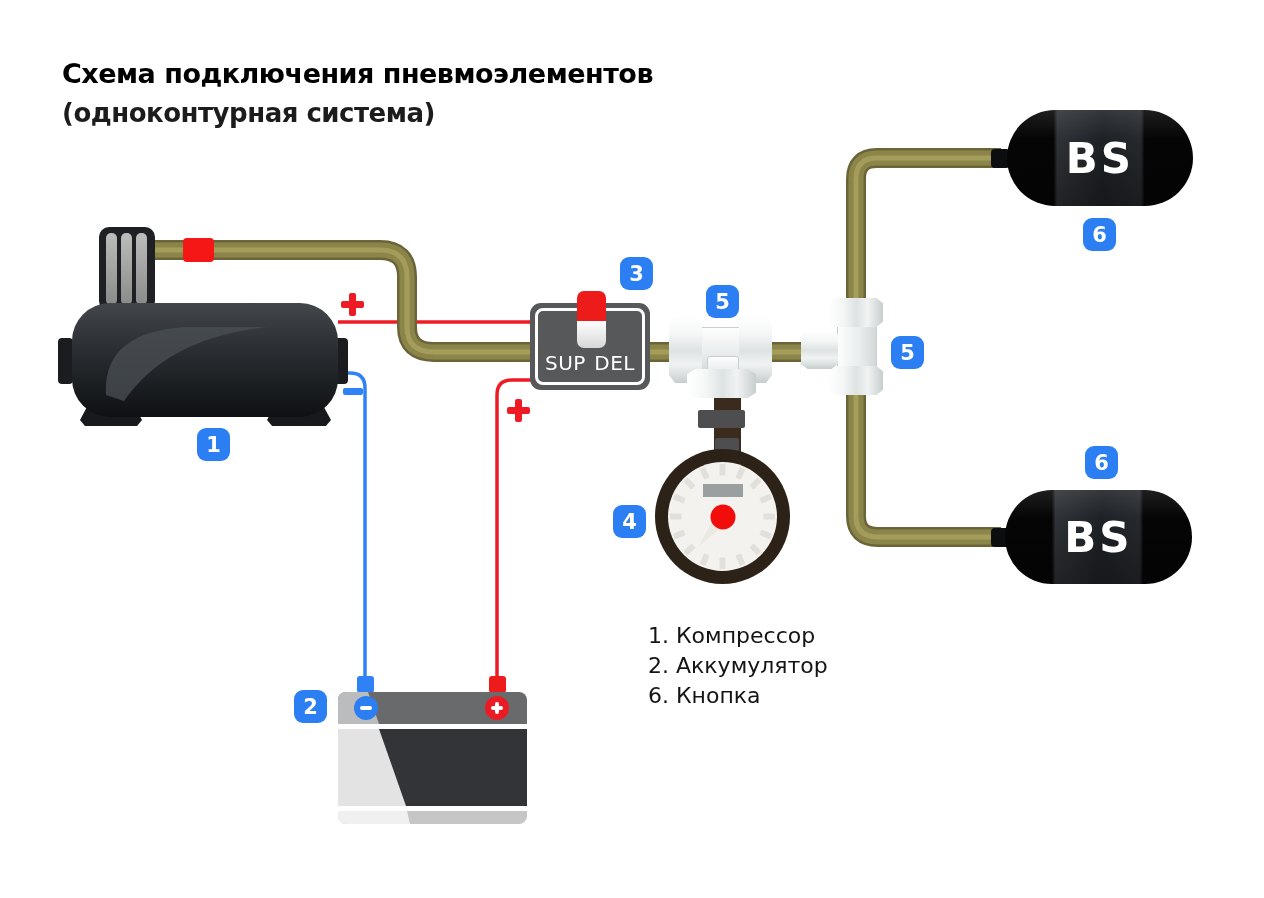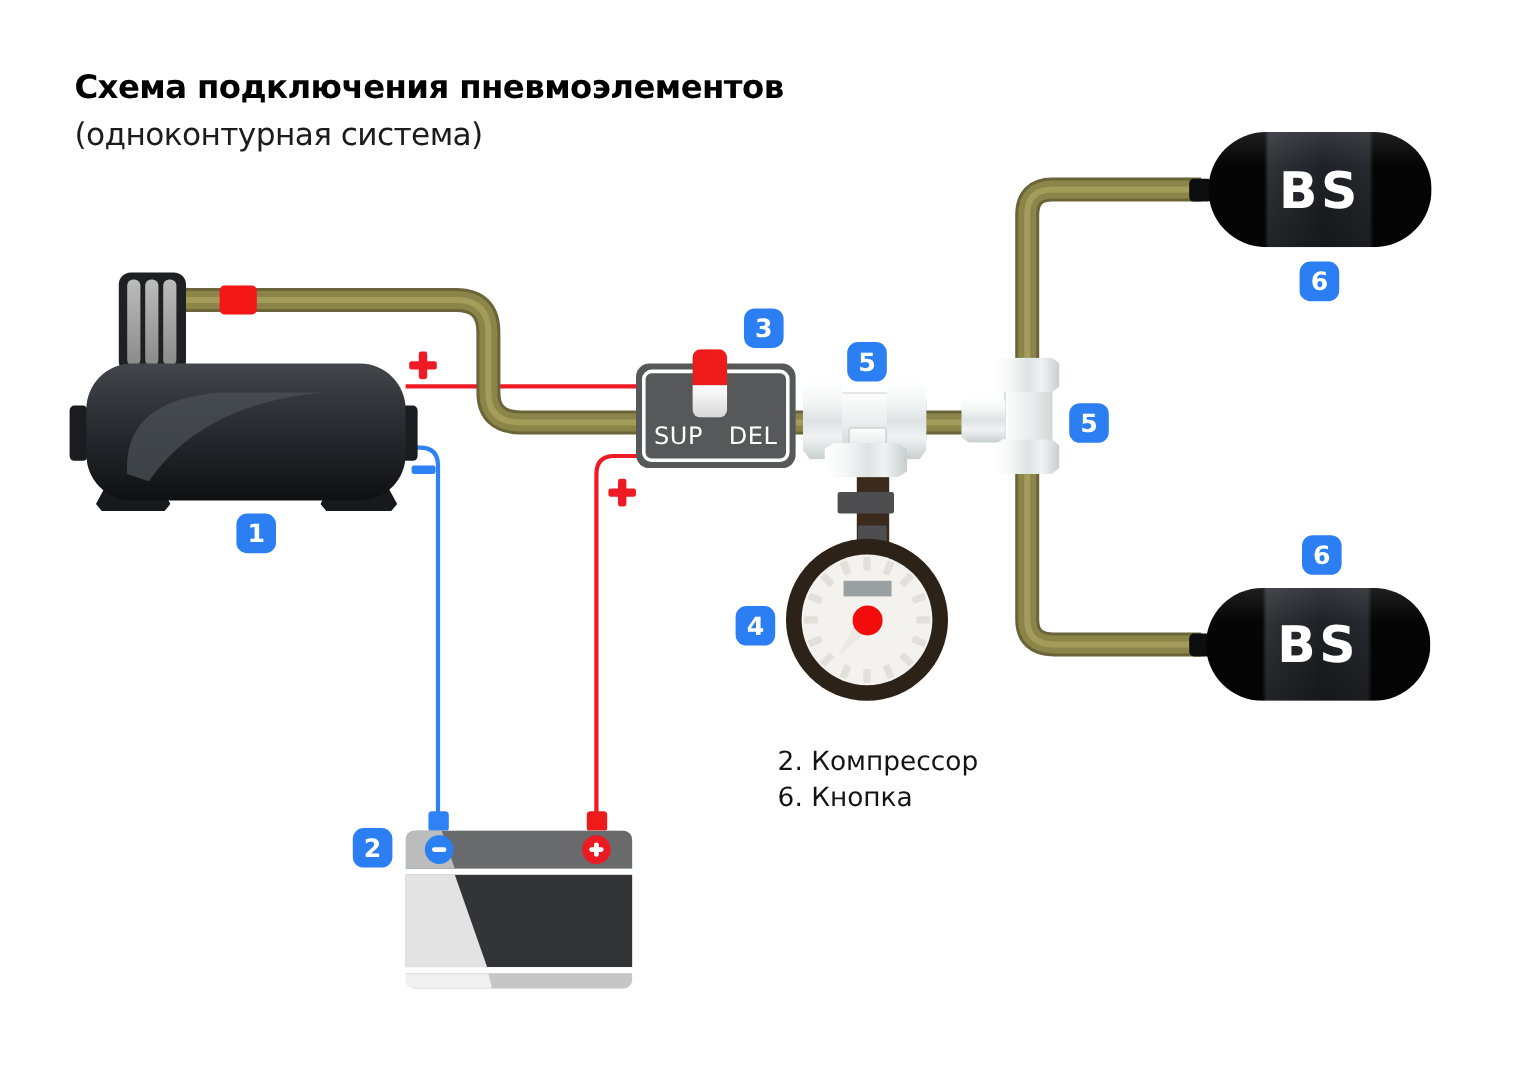--- a/index.html
+++ b/index.html
@@ -2,21 +2,21 @@
 <html><head>
 <meta charset="utf-8">
 <style>
   html,body{margin:0;padding:0;background:#fff;}
   .canvas{position:relative;width:1264px;height:898px;background:#ffffff;overflow:hidden;
           font-family:"DejaVu Sans","Liberation Sans",sans-serif;}
   .abs{position:absolute;}
 
   
   .title{left:62px;top:58px;font-size:27px;font-weight:bold;color:#000000;letter-spacing:-0.5px;}
-  .subtitle{left:62px;top:98px;font-size:26px;font-weight:normal;color:#1c1c1c;letter-spacing:-0.5px;}
+  .subtitle{left:62px;top:98px;font-size:26px;font-weight:bold;color:#1c1c1c;letter-spacing:-0.5px;}
   .legend{left:648px;top:621px;font-size:22px;color:#141414;line-height:30px;}
   .legend div{white-space:nowrap;}
 
   
   .badge{width:33px;height:33px;border-radius:9px;background:#2b7ff2;color:#fff;
          display:flex;align-items:center;justify-content:center;
          font-size:21px;font-weight:bold;z-index:9;}
 
   
   .plus{width:23px;height:23px;z-index:9;}
@@ -27,21 +27,21 @@
   
   .comp-body{left:72px;top:303px;width:266px;height:114px;border-radius:38px;z-index:4;
      background:linear-gradient(180deg,#43474c 0%,#2e3135 35%,#1d2023 70%,#0e1012 100%);}
   .comp-head{left:99px;top:227px;width:56px;height:84px;border-radius:10px;background:#1e2023;z-index:3;}
   .rib{top:6px;width:11px;height:72px;border-radius:5px;background:linear-gradient(180deg,#bcbcbc,#8a8a8a);}
   .comp-tab{top:338px;width:15px;height:46px;border-radius:4px;background:#1a1c1f;z-index:3;}
   .foot{top:406px;height:20px;background:#17191c;z-index:3;
         clip-path:polygon(12% 0,88% 0,100% 70%,92% 100%,8% 100%,0 70%);}
 
   
-  .button3{left:530px;top:303px;width:133px;height:87px;border-radius:11px;background:#56585a;z-index:5;}
+  .button3{left:530px;top:303px;width:120px;height:87px;border-radius:11px;background:#56585a;z-index:5;}
   .button3-inner{position:absolute;left:5px;top:5px;right:5px;bottom:5px;border:3px solid #ffffff;border-radius:8px;}
   .btn-label{position:absolute;bottom:7px;font-size:20px;color:#ffffff;letter-spacing:0.5px;}
   .toggle{left:577px;top:291px;width:29px;height:57px;border-radius:7px;overflow:hidden;z-index:6;}
   .toggle-top{width:100%;height:30px;background:#ee1b1b;}
   .toggle-bot{width:100%;height:27px;background:linear-gradient(180deg,#ffffff,#d7d7d7);}
 
   
   .tee-body-h{background:linear-gradient(180deg,#fdfdfd,#e9eded 55%,#d3d8d8);border:1px solid #c9cfcf;border-radius:7px;z-index:5;}
   .tee-body-v{background:linear-gradient(90deg,#fdfdfd,#e9eded 55%,#d3d8d8);border:1px solid #c9cfcf;border-radius:7px;z-index:5;}
   .nut-h{background:linear-gradient(180deg,#ffffff 0%,#f4f6f6 28%,#dde2e2 52%,#f1f3f3 72%,#c7cece 100%);
@@ -211,17 +211,18 @@
   <div class="abs badge" style="left:197px;top:428px;">1</div>
   <div class="abs badge" style="left:294px;top:690px;">2</div>
   <div class="abs badge" style="left:620px;top:257px;">3</div>
   <div class="abs badge" style="left:613px;top:505px;">4</div>
   <div class="abs badge" style="left:706px;top:285px;">5</div>
   <div class="abs badge" style="left:891px;top:336px;">5</div>
   <div class="abs badge" style="left:1083px;top:218px;">6</div>
   <div class="abs badge" style="left:1085px;top:446px;">6</div>
 
   <div class="abs legend">
-    <div>2. Компрессор</div>
+    <div>1. Компрессор</div>
+    <div>2. Аккумулятор</div>
     <div>6. Кнопка</div>
   </div>
 
 </div>
 
 </body></html>

